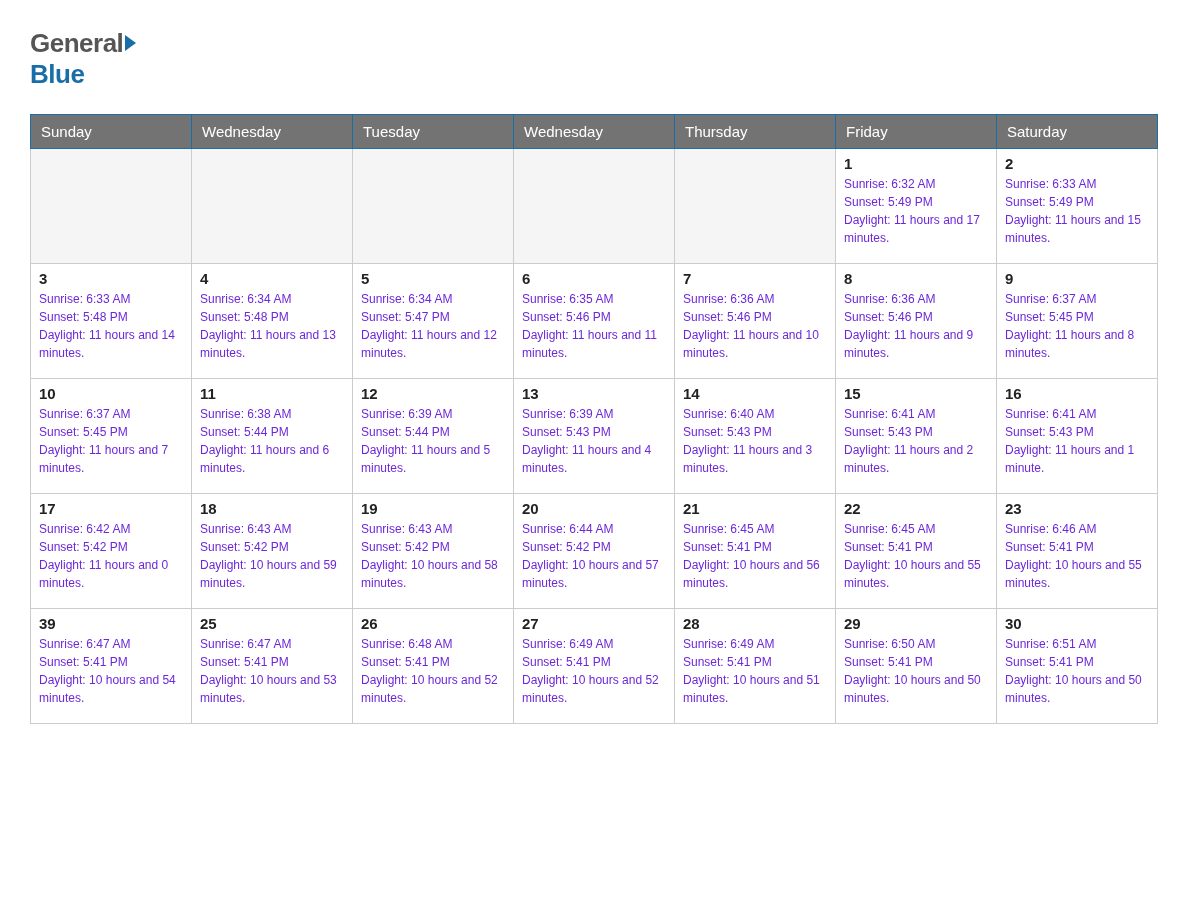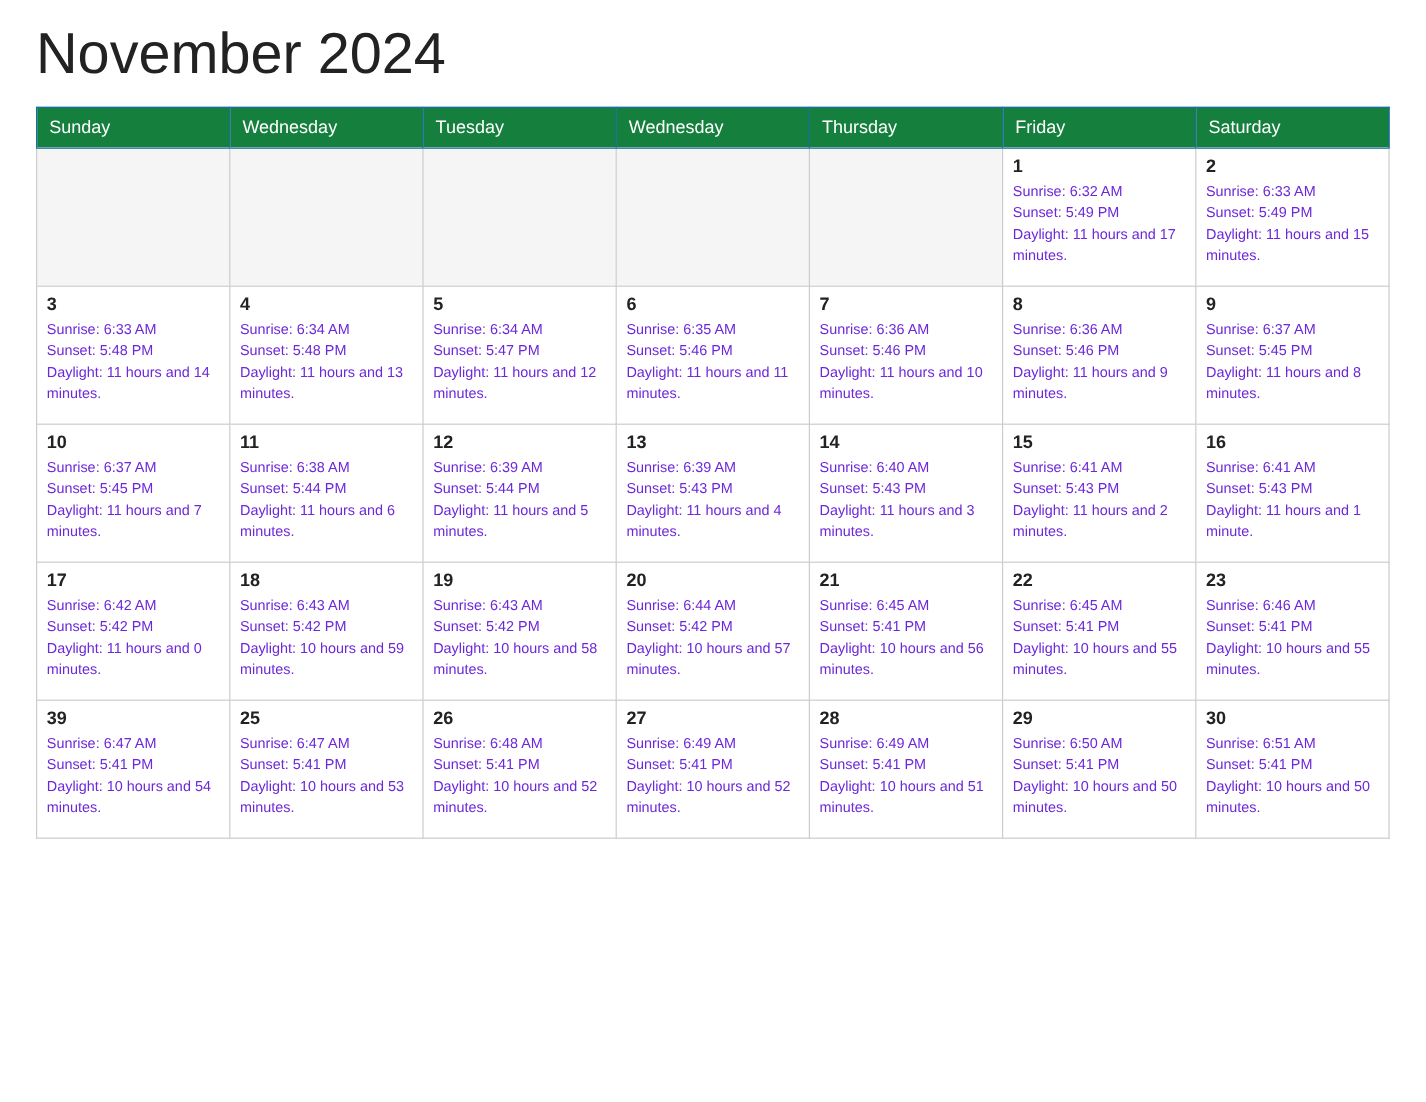--- a/index.html
+++ b/index.html
@@ -29,21 +29,21 @@
       font-size: 24px;
       color: #444;
       font-weight: normal;
     }
     .calendar-table {
       width: 100%;
       border-collapse: collapse;
       border: 1px solid #bbb;
     }
     .calendar-table th {
-      background: #15803d;
+      background: #737373;
       color: #fff;
       font-size: 15px;
       font-weight: normal;
       padding: 8px 10px;
       text-align: left;
       border: 1px solid #1a6ea8;
     }
     .calendar-table td {
       border: 1px solid #ccc;
       vertical-align: top;
@@ -94,22 +94,29 @@
       font-size: 26px;
       color: #1a6ea8;
       font-weight: bold;
       letter-spacing: -0.5px;
     }
   </style>
 </head>
 <body>
 
 <div class="header-section">
+  <div class="logo-wrapper">
+    <div class="logo-line1">
+      <span>General</span><span class="arrow-right"></span>
+    </div>
+    <div class="logo-line2">
+      <span>Blue</span>
+    </div>
+  </div>
   <div class="title-area">
-    <div class="month-title">November 2024</div>
   </div>
 </div>
 
 <table class="calendar-table">
   <thead>
     <tr>
     <th>Sunday</th>
         <th>Wednesday</th>
         <th>Tuesday</th>
         <th>Wednesday</th>

